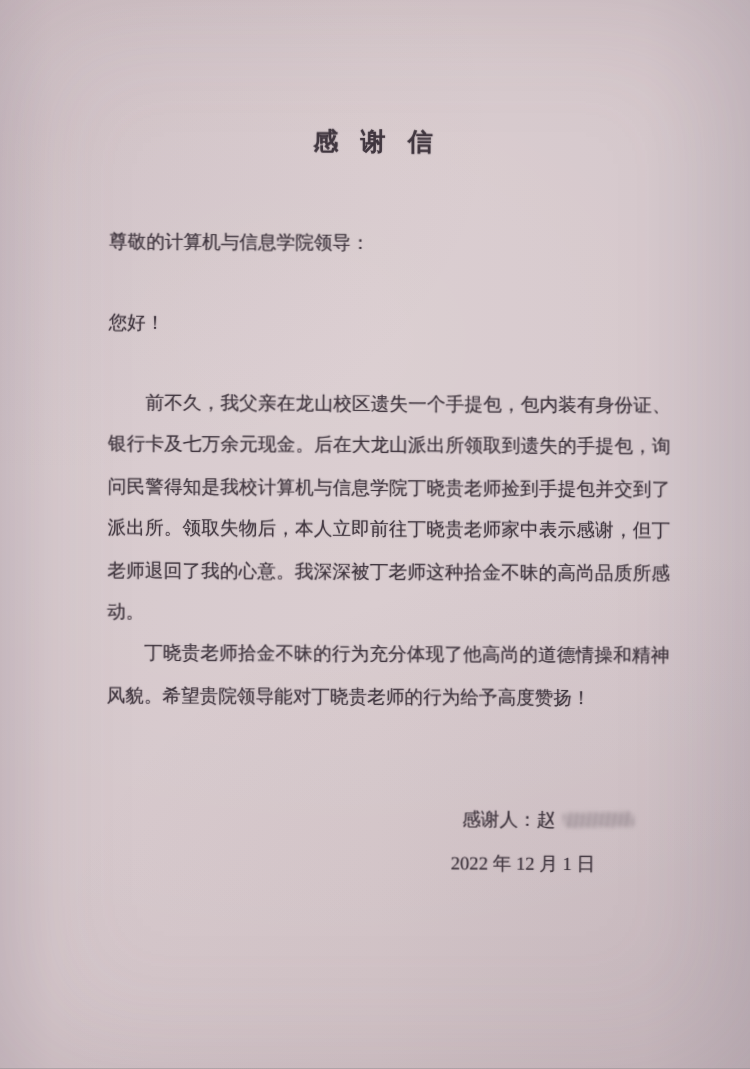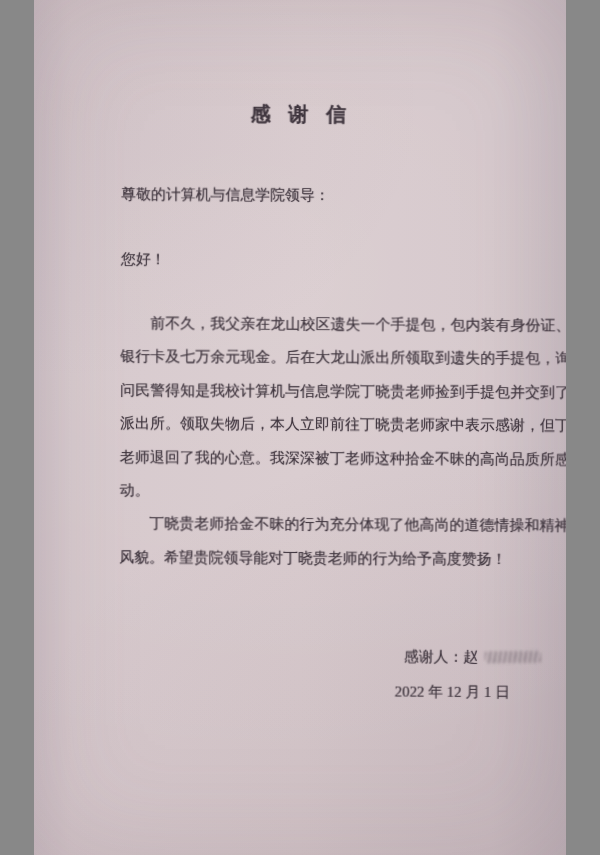--- a/index.html
+++ b/index.html
@@ -2,21 +2,21 @@
 <html><head>
 <meta charset="utf-8">
 <style>
   html, body {
     margin: 0;
     padding: 0;
     background: #888;
   }
   .page {
     position: relative;
-    width: 532px;
+    width: 600px;
     height: 855px;
     margin: 0 auto;
     overflow: hidden;
     font-family: "Liberation Serif", "DejaVu Serif", serif;
     
     background:
       radial-gradient(1100px 850px at 42% 32%, rgba(255,255,255,0.10), rgba(255,255,255,0) 60%),
       radial-gradient(700px 500px at 88% 92%, rgba(95,75,88,0.10), rgba(95,75,88,0) 70%),
       radial-gradient(500px 400px at 8% 12%, rgba(120,95,108,0.07), rgba(120,95,108,0) 70%),
       linear-gradient(90deg, #cdbfc5 0%, #d5c7cb 7%, #d8cacd 50%, #d4c6ca 86%, #c9bcc2 100%);

